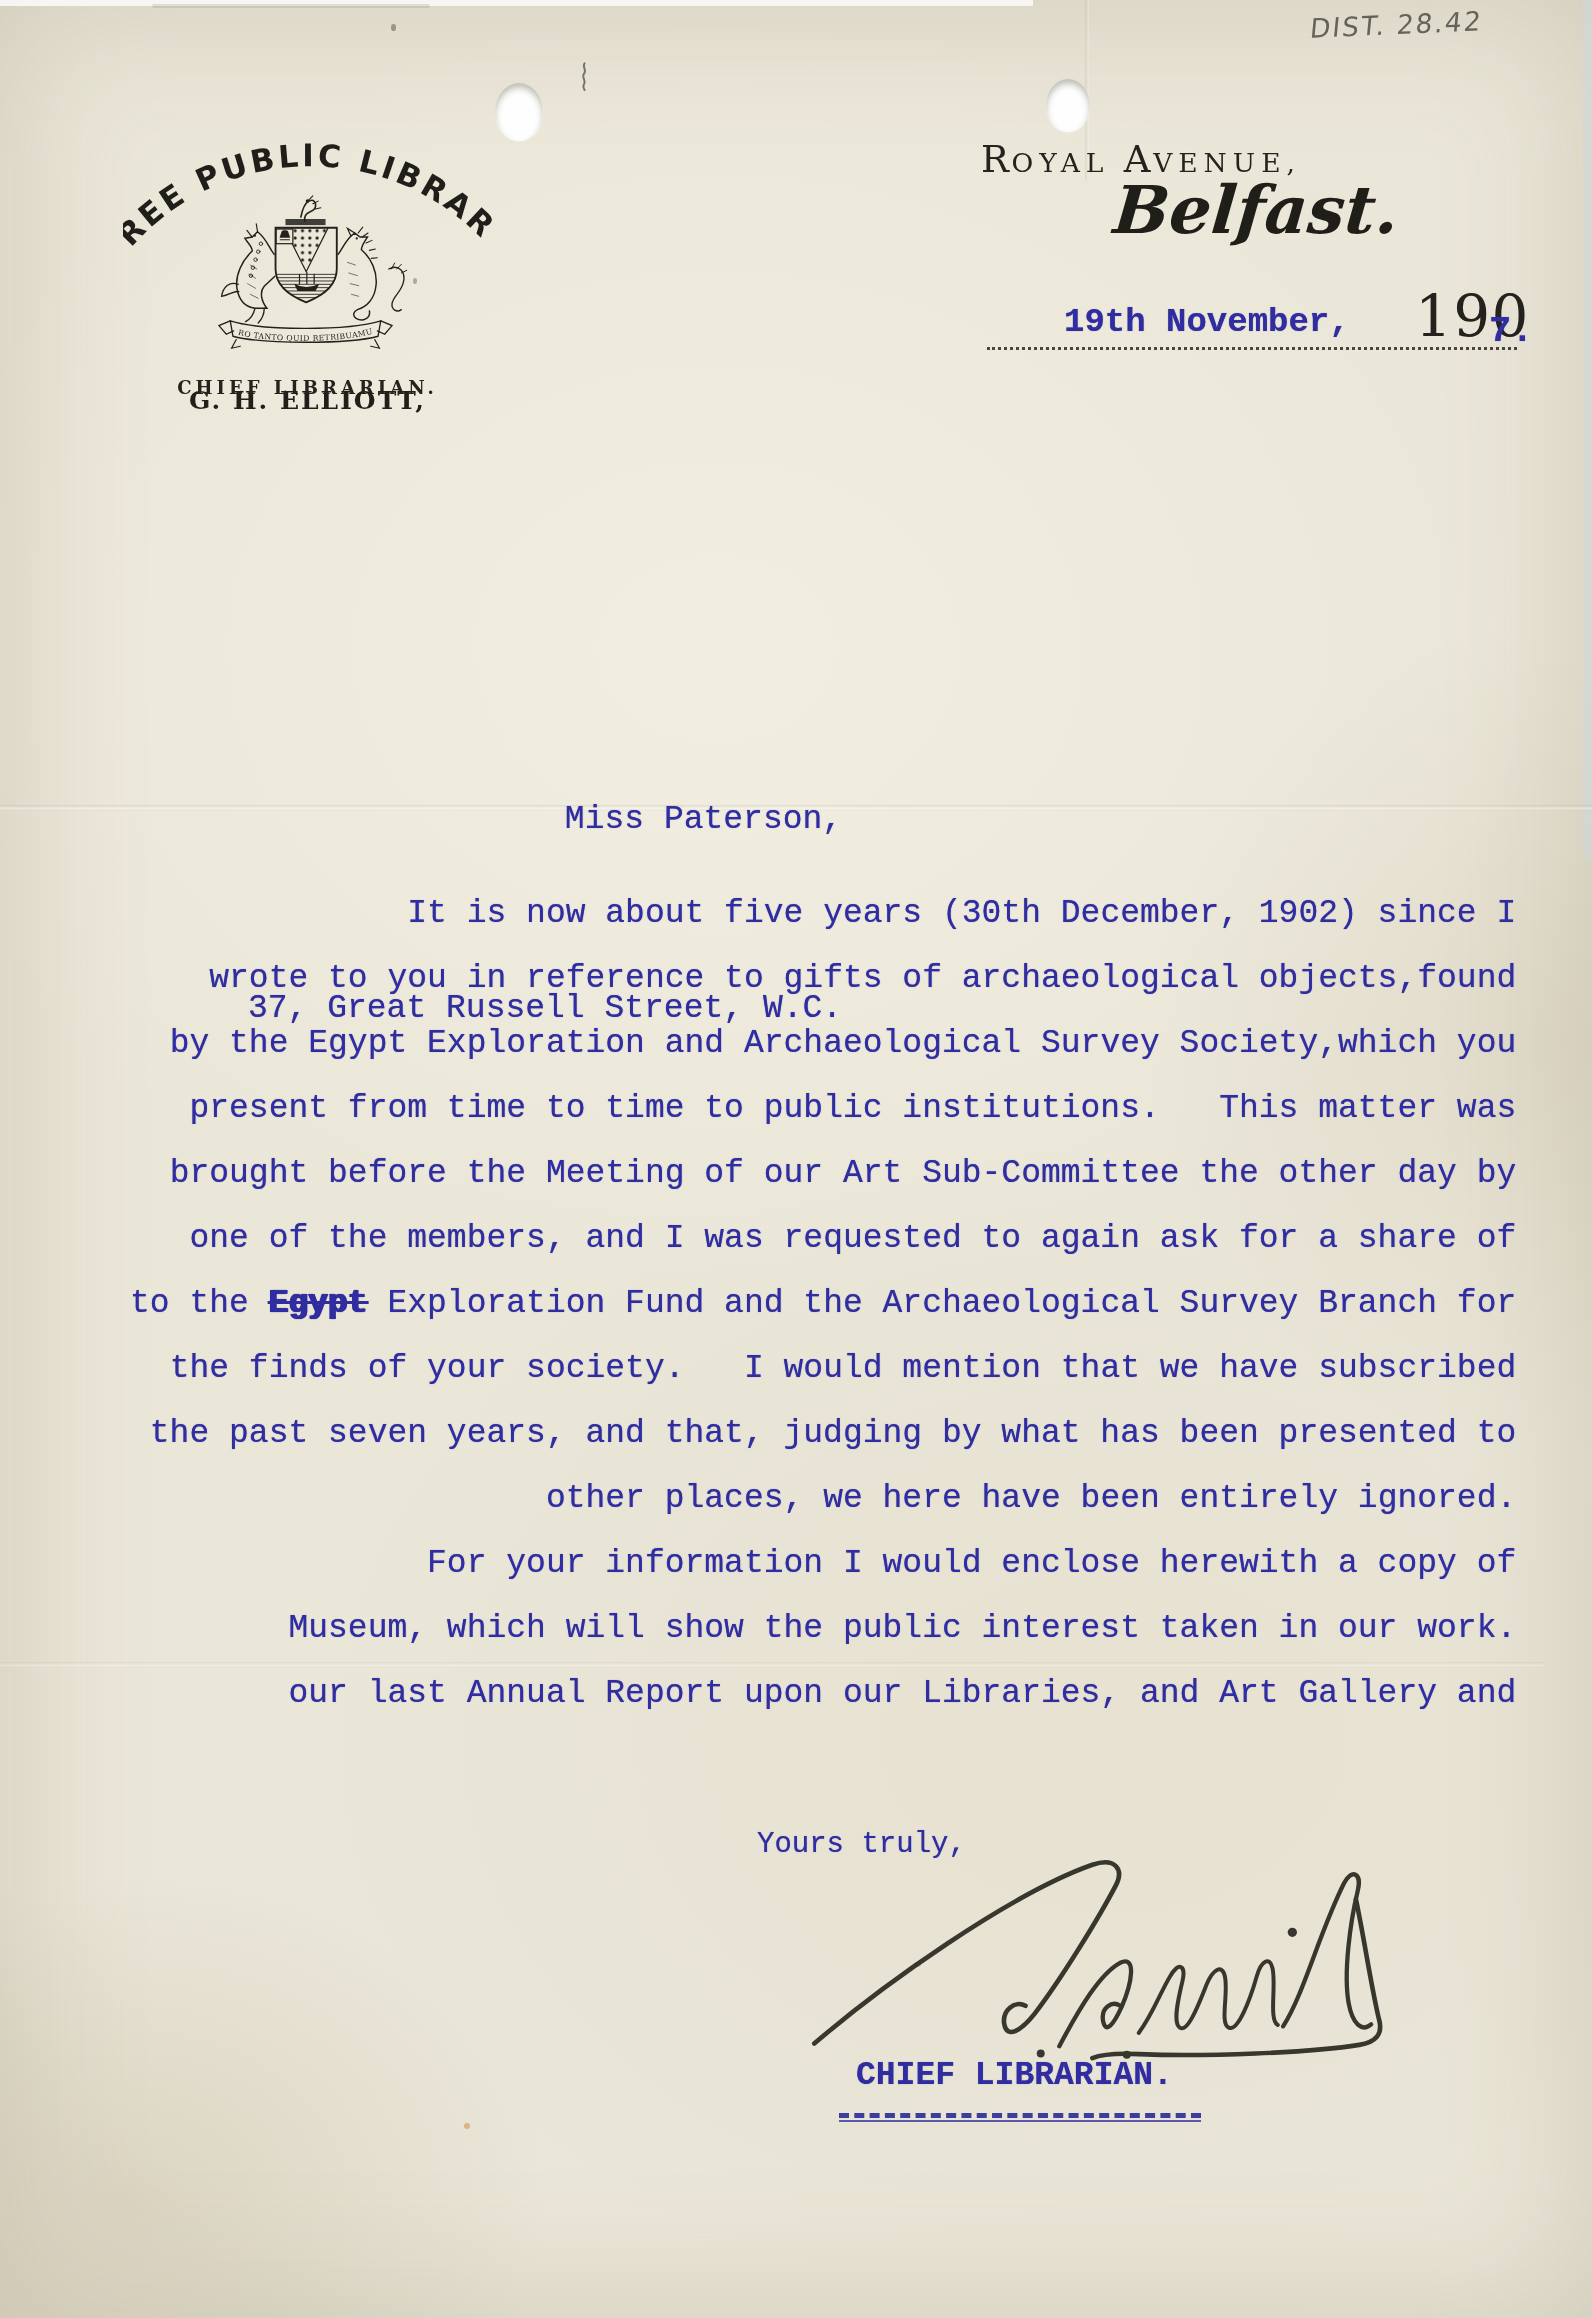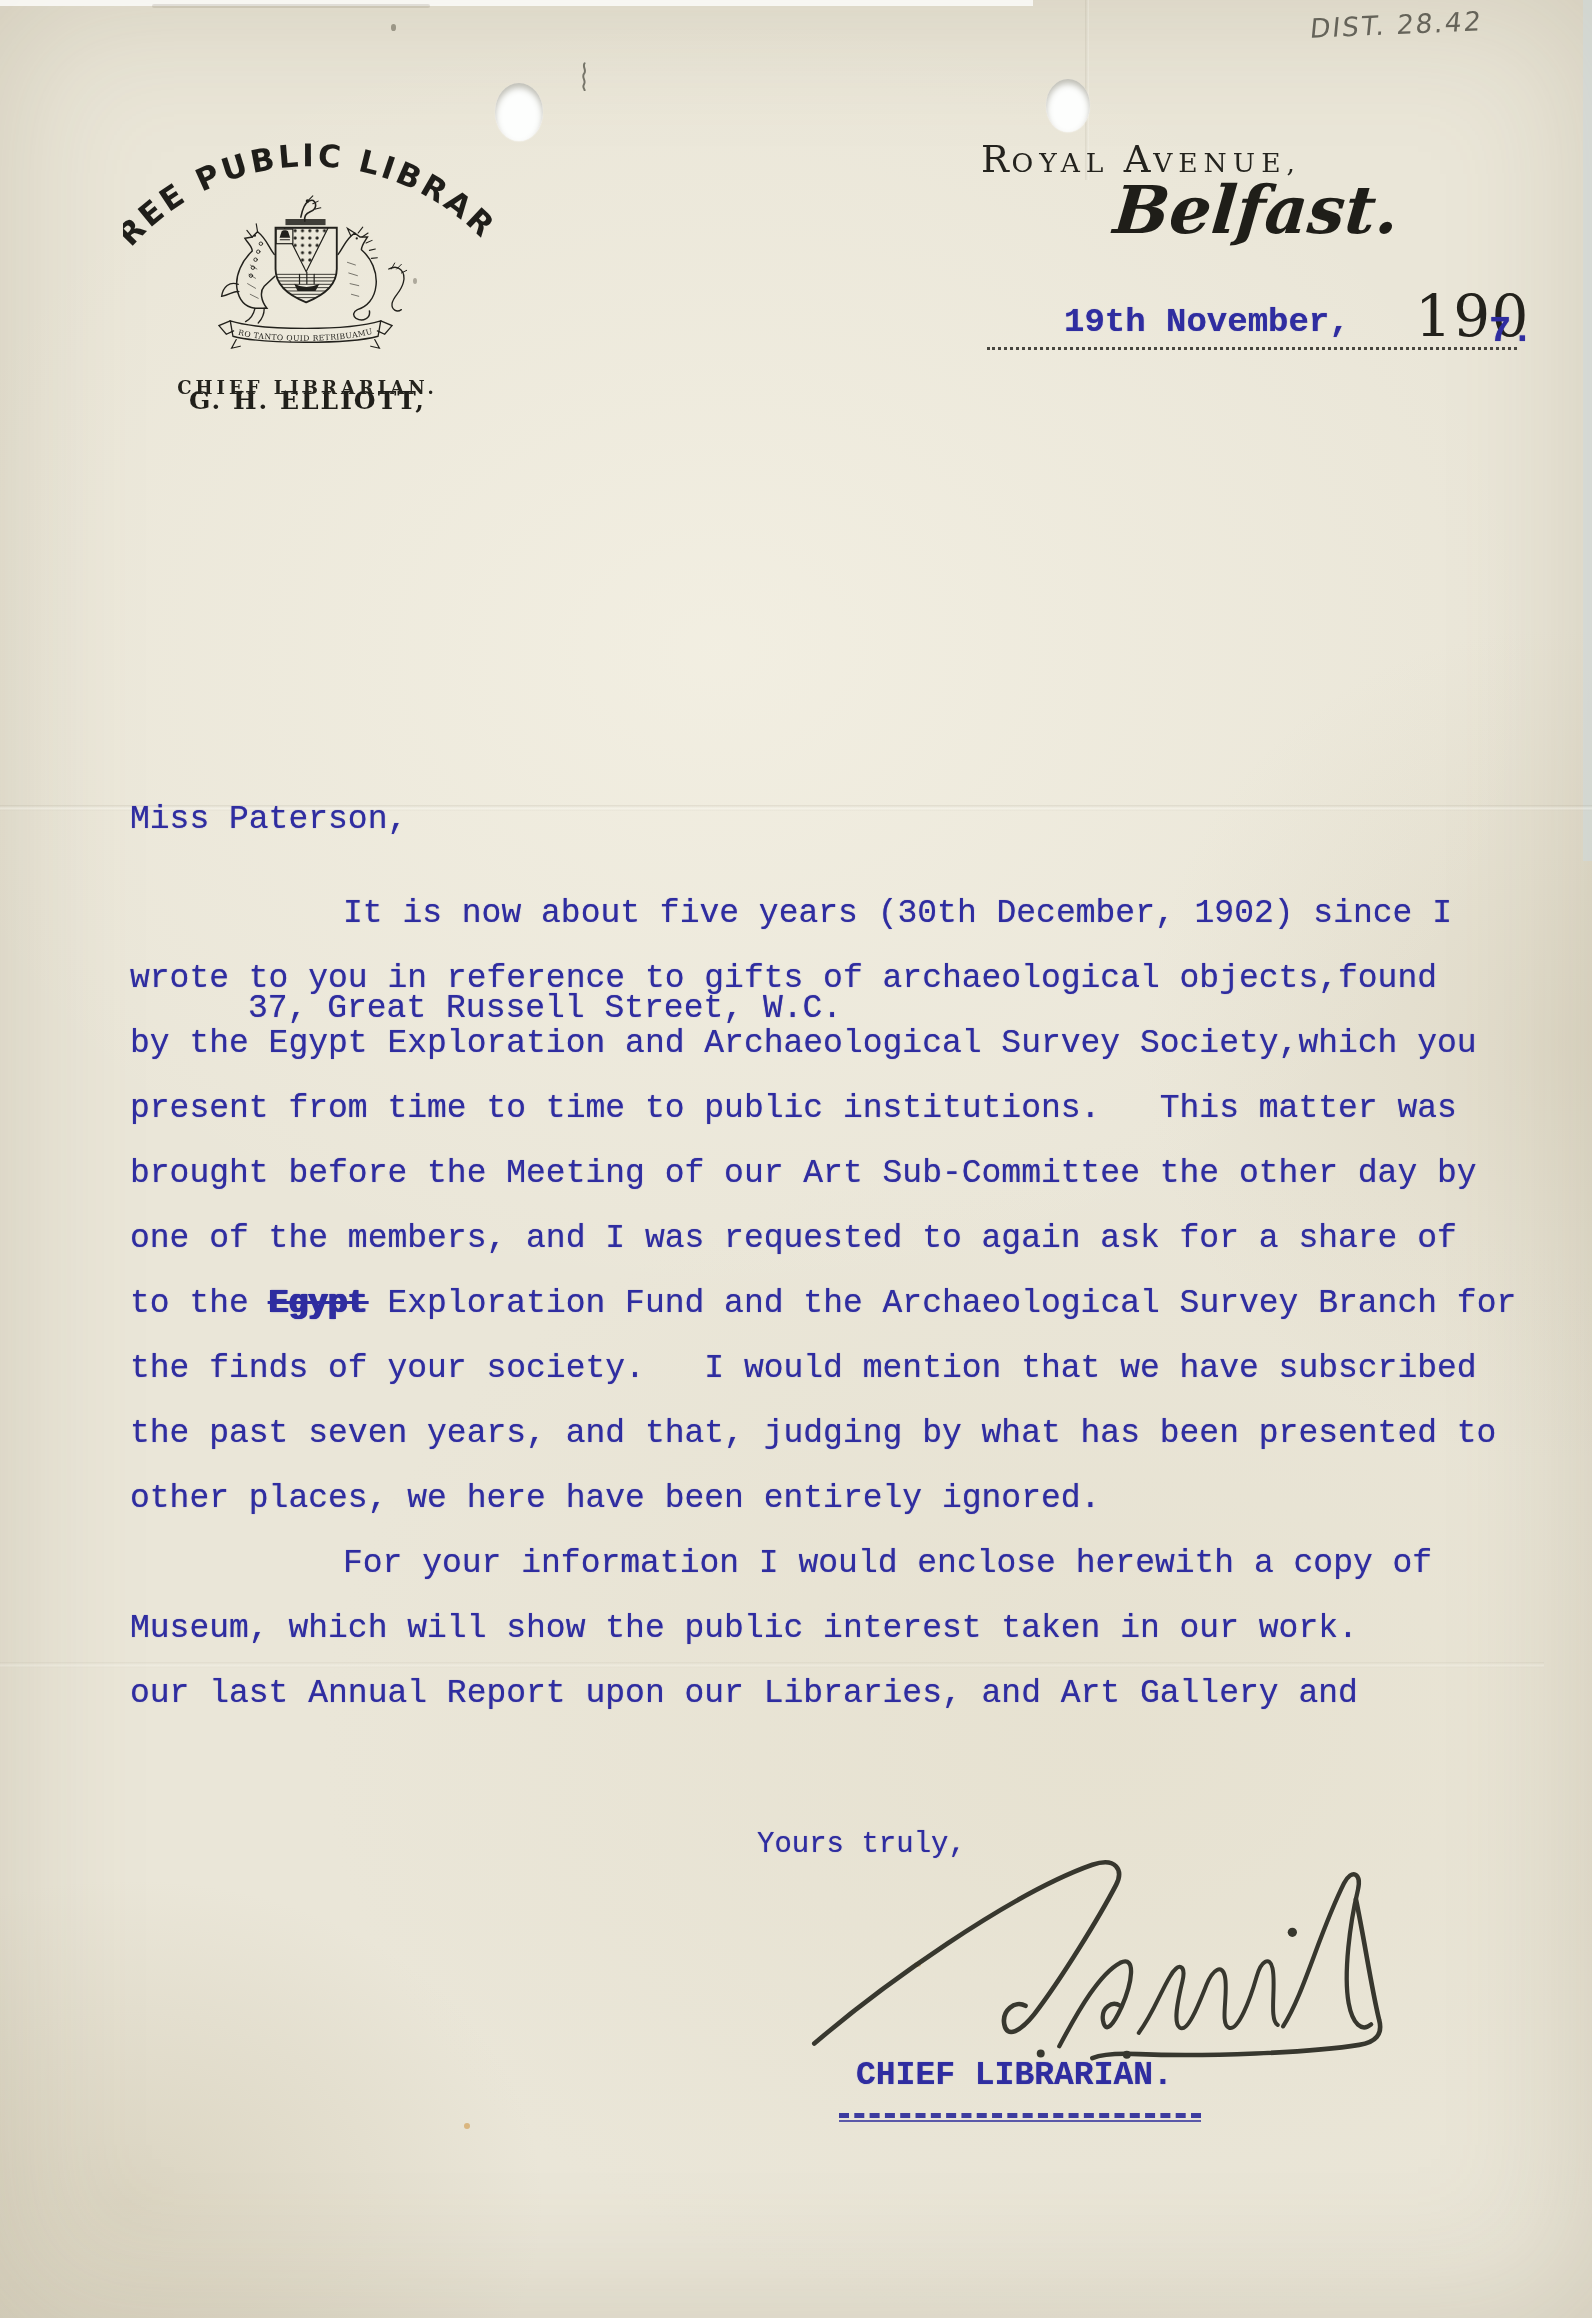--- a/index.html
+++ b/index.html
@@ -59,21 +59,21 @@
      font-family:"DejaVu Serif", serif;font-size:58px;color:#23221c;letter-spacing:1.3px;}
   .date-year-typed{position:absolute;left:502px;top:18.5px;
      font-family:"Liberation Mono","DejaVu Sans Mono",monospace;font-size:37px;font-weight:700;color:#2f2da0;
      text-shadow:0 0 1px rgba(47,45,160,.75);}
   
   .pencil-note{position:absolute;left:1310px;top:9.3px;
      font-family:"DejaVu Sans", sans-serif;font-size:26.5px;color:#504f46;letter-spacing:2px;
      transform:rotate(-2.5deg) skewX(-8deg);opacity:.85;}
   
   .typed{font-family:"Liberation Mono","DejaVu Sans Mono",monospace;color:#2f2da0;
-     text-shadow:0 0 0.9px rgba(47,45,160,.7);}
+     text-shadow:0 0 0.9px rgba(47,45,160,.7);text-align:right;}
   .recipient{position:absolute;left:130px;top:662px;font-size:33px;line-height:63px;white-space:pre;}
   .recipient .ind1{padding-left:61px;}
   .recipient .ind2{padding-left:118px;}
   .body-block{position:absolute;left:130px;top:881px;font-size:33px;line-height:65px;}
   .tline{white-space:pre;}
   .tline.indent{padding-left:213px;}
   .struck{font-weight:700;text-decoration:line-through;
      text-shadow:1px 0 currentColor,-1px 0 currentColor,0 0 1.3px rgba(47,45,160,.8);}
   .valediction{position:absolute;left:757px;top:1828px;font-size:29px;}
   .signer-title{position:absolute;left:856px;top:2057px;font-size:33px;font-weight:700;}

